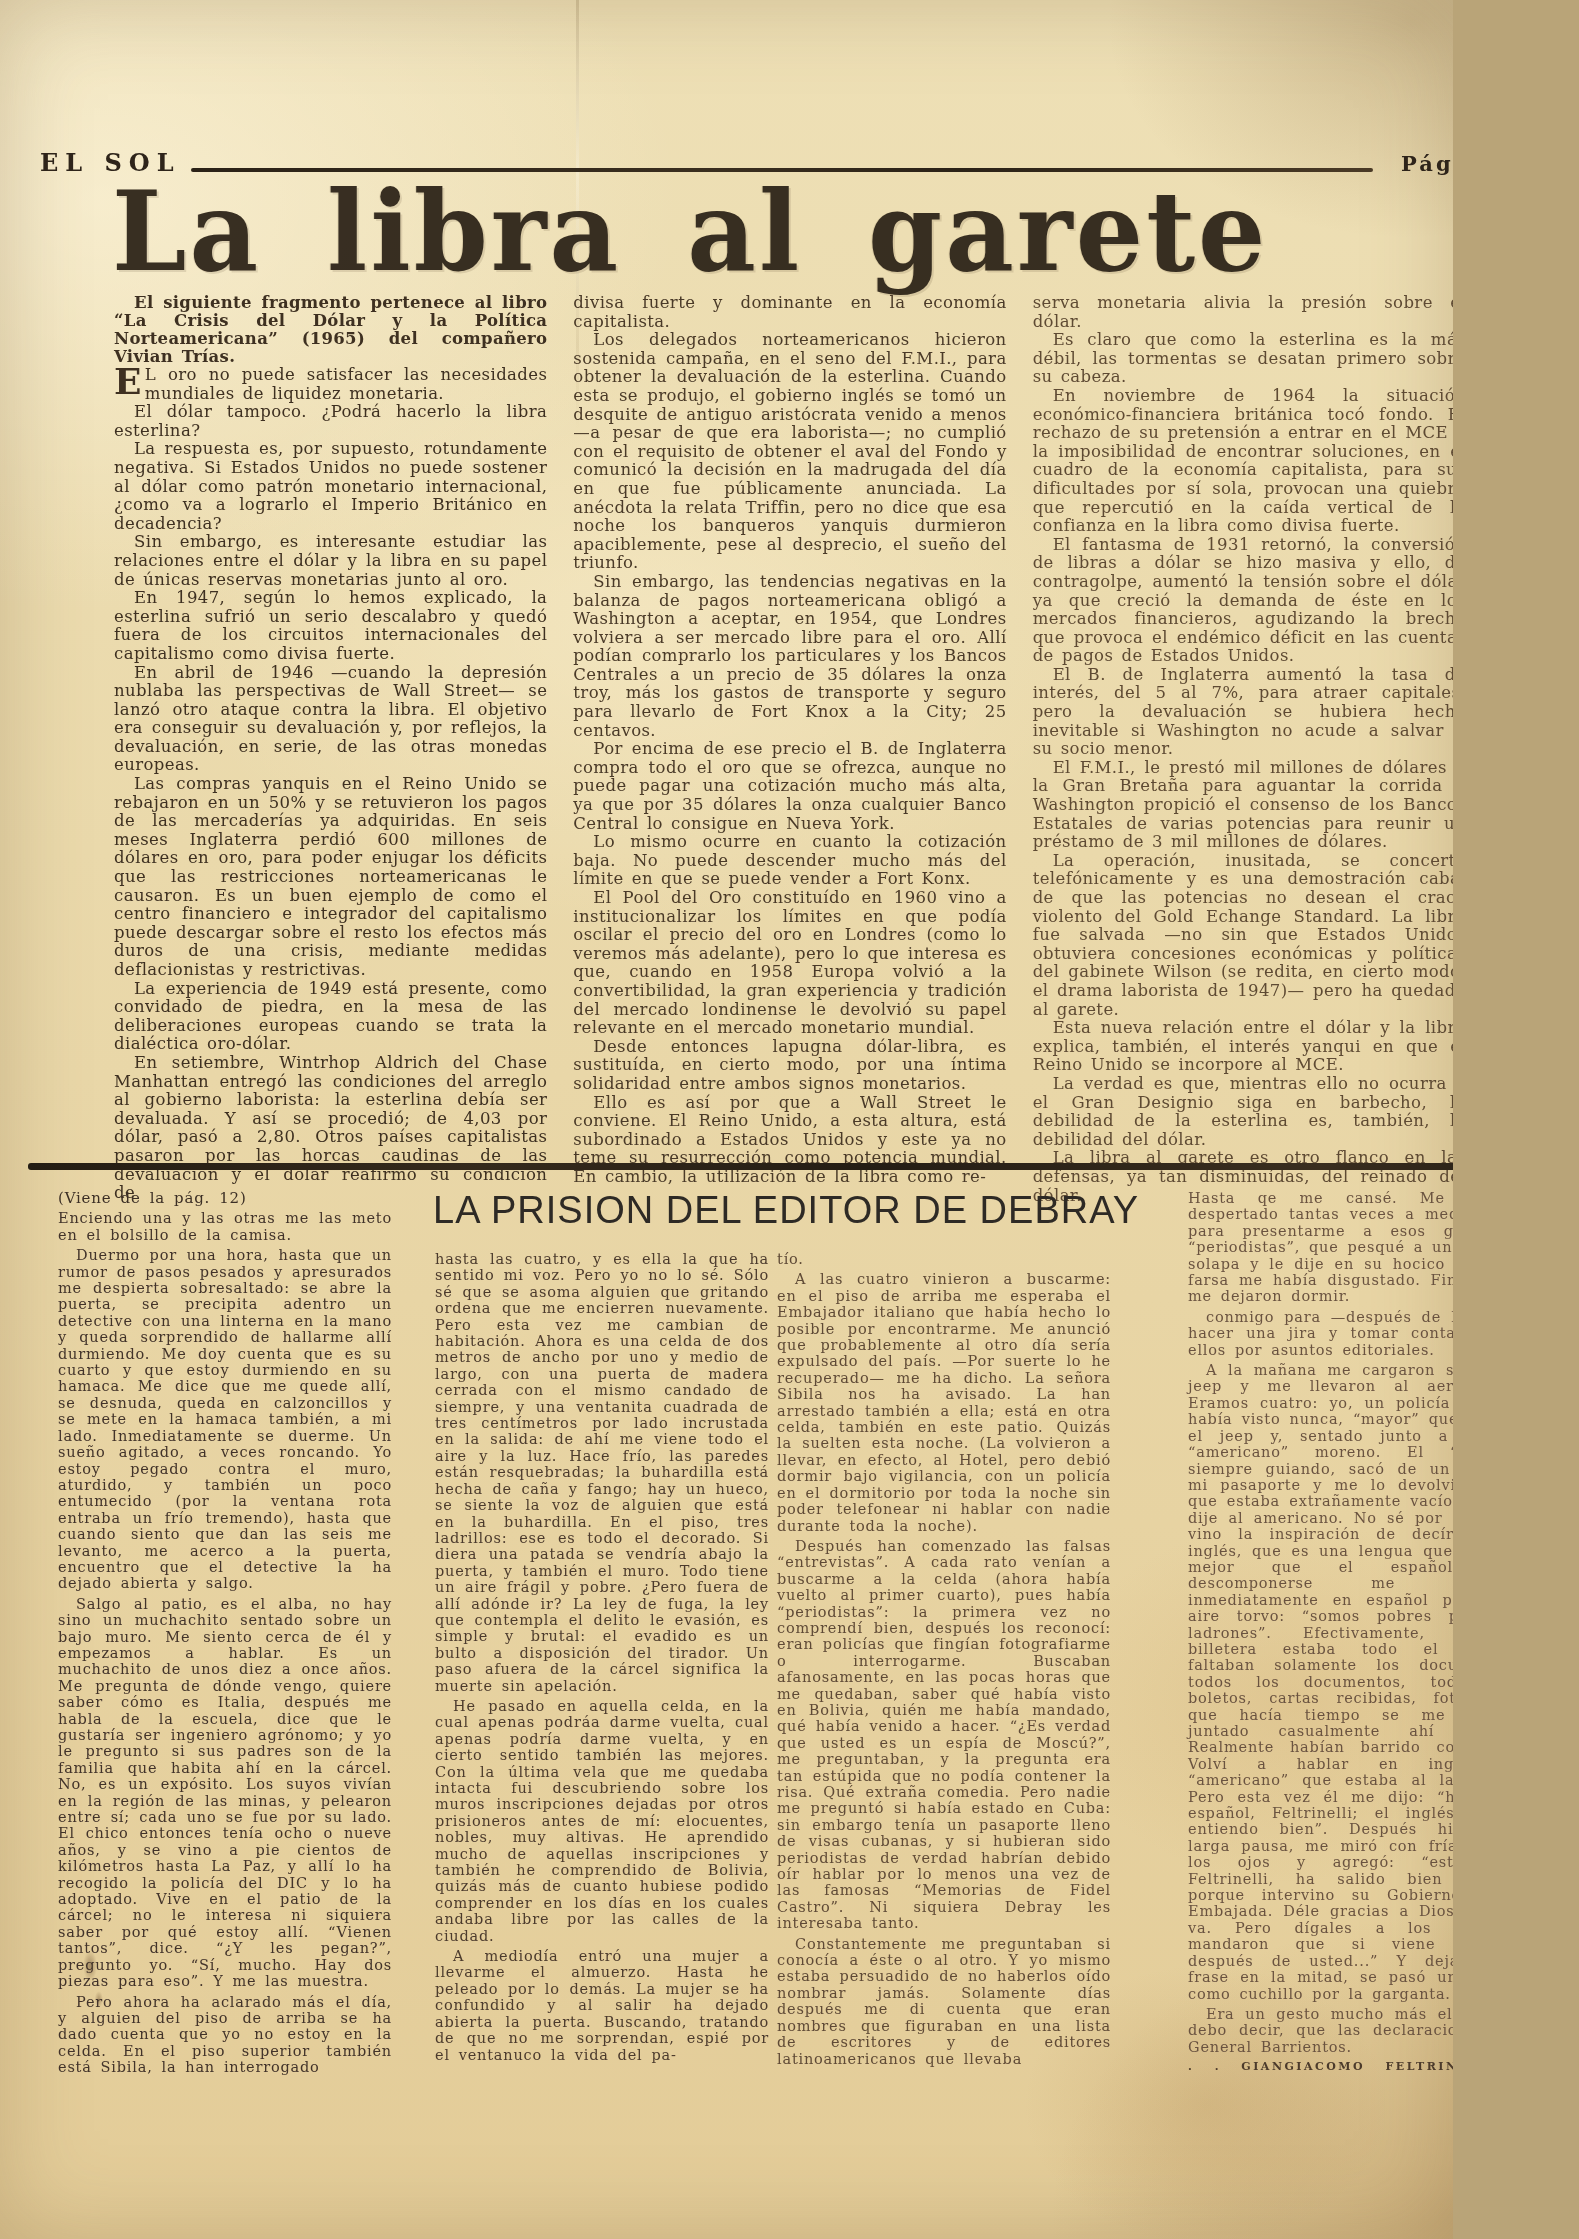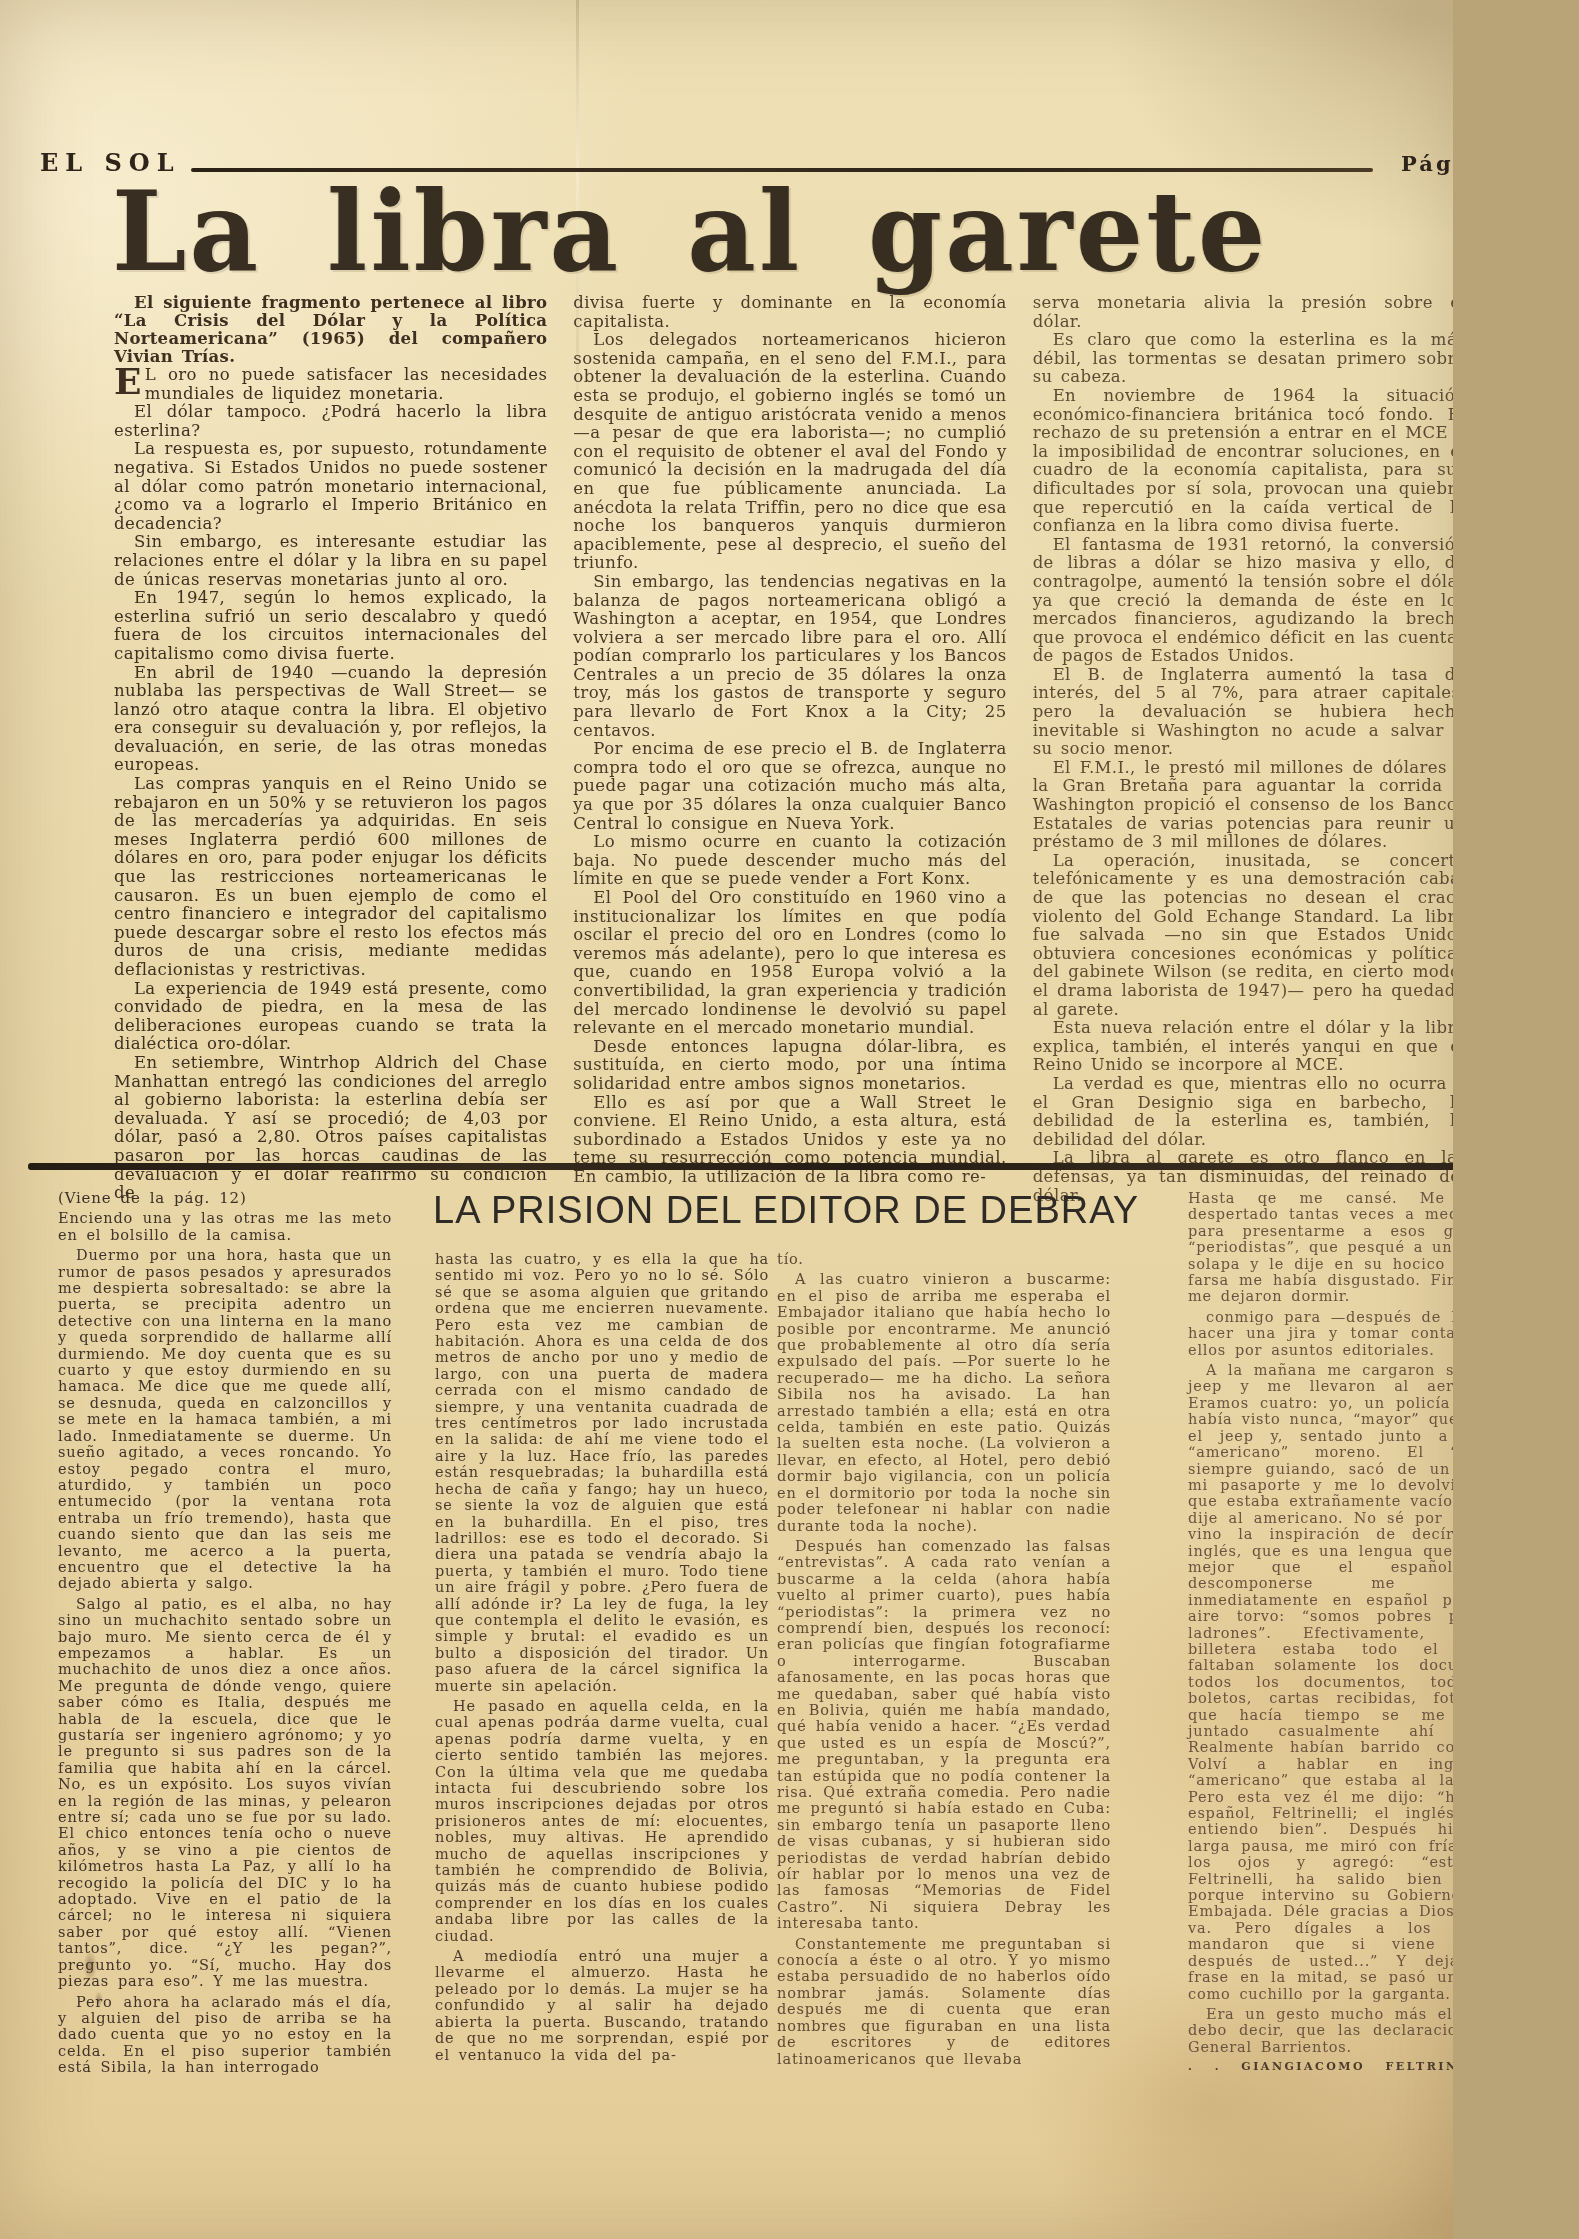--- a/index.html
+++ b/index.html
@@ -91,21 +91,21 @@
   <section class="topgrid">
     <div class="tcol ink-1">
       <p class="intro">El siguiente fragmento pertenece al libro “La Crisis del Dólar y la Política Norteamericana” (1965) del compañero Vivian Trías.</p>
       <p class="lead"><span class="dropcap">E</span><span>L oro no puede satisfacer las necesidades mundiales de liquidez monetaria.</span></p>
       <div>
 
       <p>El dólar tampoco. ¿Podrá hacerlo la libra esterlina?</p>
           <p>La respuesta es, por supuesto, rotundamente negativa. Si Estados Unidos no puede sostener al dólar como patrón monetario internacional, ¿como va a lograrlo el Imperio Británico en decadencia?</p>
           <p>Sin embargo, es interesante estudiar las relaciones entre el dólar y la libra en su papel de únicas reservas monetarias junto al oro.</p>
           <p>En 1947, según lo hemos explicado, la esterlina sufrió un serio descalabro y quedó fuera de los circuitos internacionales del capitalismo como divisa fuerte.</p>
-          <p>En abril de 1940 —cuando la depresión nublaba las perspectivas de Wall Street— se lanzó otro ataque contra la libra. El objetivo era conseguir su devaluación y, por reflejos, la devaluación, en serie, de las otras monedas europeas.</p>
+          <p>En abril de 1946 —cuando la depresión nublaba las perspectivas de Wall Street— se lanzó otro ataque contra la libra. El objetivo era conseguir su devaluación y, por reflejos, la devaluación, en serie, de las otras monedas europeas.</p>
           <p>Las compras yanquis en el Reino Unido se rebajaron en un 50% y se retuvieron los pagos de las mercaderías ya adquiridas. En seis meses Inglaterra perdió 600 millones de dólares en oro, para poder enjugar los déficits que las restricciones norteamericanas le causaron. Es un buen ejemplo de como el centro financiero e integrador del capitalismo puede descargar sobre el resto los efectos más duros de una crisis, mediante medidas deflacionistas y restrictivas.</p>
           <p>La experiencia de 1949 está presente, como convidado de piedra, en la mesa de las deliberaciones europeas cuando se trata la dialéctica oro-dólar.</p>
           <p>En setiembre, Wintrhop Aldrich del Chase Manhattan entregó las condiciones del arreglo al gobierno laborista: la esterlina debía ser devaluada. Y así se procedió; de 4,03 por dólar, pasó a 2,80. Otros países capitalistas pasaron por las horcas caudinas de las devaluación y el dólar reafirmó su condición de</p>
         </div>
     </div>
     <div class="tcol ink-2 flow">
       <div>
 
       <p>divisa fuerte y dominante en la economía capitalista.</p>
           <p>Los delegados norteamericanos hicieron sostenida campaña, en el seno del F.M.I., para obtener la devaluación de la esterlina. Cuando esta se produjo, el gobierno inglés se tomó un desquite de antiguo aristócrata venido a menos —a pesar de que era laborista—; no cumplió con el requisito de obtener el aval del Fondo y comunicó la decisión en la madrugada del día en que fue públicamente anunciada. La anécdota la relata Triffin, pero no dice que esa noche los banqueros yanquis durmieron apaciblemente, pese al desprecio, el sueño del triunfo.</p>

